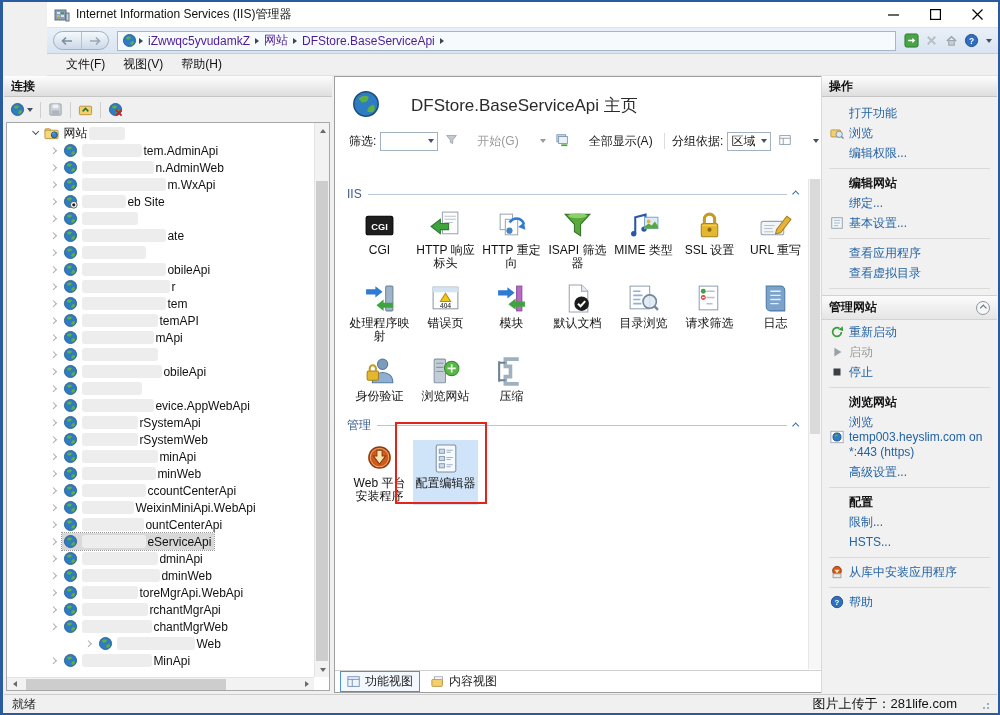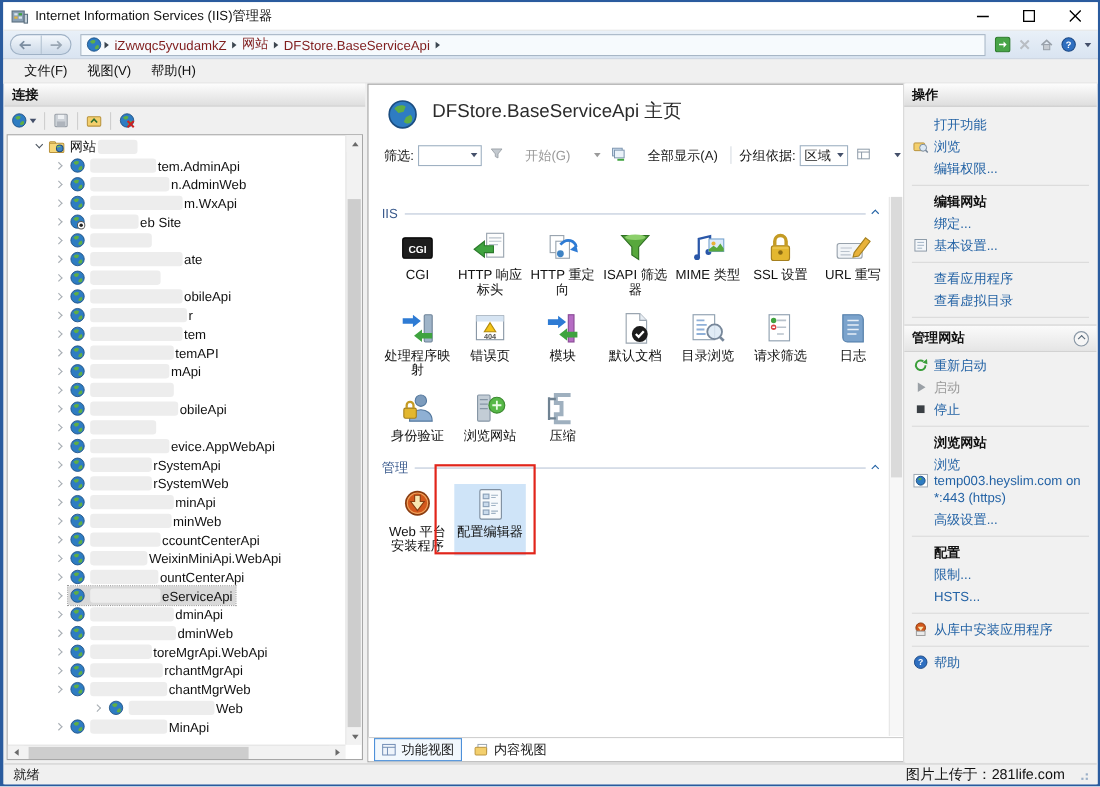--- a/index.html
+++ b/index.html
@@ -1,32 +1,32 @@
 <!DOCTYPE html>
 <html><head>
 <meta charset="utf-8">
 <style>
   *{box-sizing:border-box;margin:0;padding:0}
   html,body{width:1000px;height:715px;overflow:hidden;background:#fff;
     font-family:"Liberation Sans","DejaVu Sans",sans-serif;font-size:12px;color:#1b1b1b;}
   #win{position:relative;width:1000px;height:715px;background:#f0f0f0;
-    border:2px solid #2a5b9e;border-left-width:3px;}
+    border:2px solid #2a5b9e;border-left-width:3px;padding-left:44px;}
   
   #titlebar{height:26px;background:#fff;display:flex;align-items:center;border-bottom:1px solid #e3e3e3;}
   #titlebar .app-ico{margin:0 6px 0 7px;display:flex}
   #titlebar .title{flex:1;font-size:12px;color:#111;}
   .winbtn{width:42px;height:25px;display:flex;align-items:center;justify-content:center;cursor:default}
   .winbtn svg{display:block}
   
   #addrbar{height:26px;background:linear-gradient(#e9f0f8,#d9e4f1);display:flex;align-items:center;padding:0 6px;border-bottom:1px solid #c3cfdd;}
   #navcap{display:flex;width:56px;height:19px;border-radius:10px;background:linear-gradient(#f4f8fc,#ccd9e8);border:1px solid #9fb1c5;margin-right:8px;overflow:hidden}
   .navbtn{flex:1;display:flex;align-items:center;justify-content:center}
   .navbtn+.navbtn{border-left:1px solid #b4c2d2}
   #crumbbox{flex:1;height:20px;background:#f6fafd;border:1px solid #a7b6c6;display:flex;align-items:center;padding:0 4px;overflow:hidden;white-space:nowrap}
-  .crumb{margin:0 3px;color:#7f1d1d}
+  .crumb{margin:0 3px;color:#4c1d95}
   .crumb-sep{width:0;height:0;border-left:4px solid #3c4650;border-top:3.5px solid transparent;border-bottom:3.5px solid transparent;display:inline-block;margin:0 2px}
   #addr-icons{display:flex;align-items:center;gap:5px;margin-left:8px}
   .addr-ico{display:flex;align-items:center}
   .caret{width:0;height:0;border-left:3.5px solid transparent;border-right:3.5px solid transparent;border-top:4px solid #44506a;display:inline-block;margin-left:2px}
   
   #menubar{height:22px;background:#f0f0f0;display:flex;align-items:center;padding-left:10px;border-bottom:1px solid #e2e2e2}
   .menu-item{padding:2px 9px;color:#111}
   
   #main{position:absolute;top:74px;left:1px;right:1px;bottom:20px;background:#f0f0f0}
   .panel-header{height:21px;background:linear-gradient(#fdfdfd,#dedede);border-bottom:1px solid #c5c5c5;
@@ -53,21 +53,21 @@
   .sb-v .sb-btn{height:15px;width:15px}
   .tri{width:0;height:0;display:inline-block}
   .tri.up{border-left:3.5px solid transparent;border-right:3.5px solid transparent;border-bottom:4.5px solid #6a6a6a}
   .tri.dn{border-left:3.5px solid transparent;border-right:3.5px solid transparent;border-top:4.5px solid #6a6a6a}
   .tri.lf{border-top:3.5px solid transparent;border-bottom:3.5px solid transparent;border-right:4.5px solid #6a6a6a}
   .tri.rt{border-top:3.5px solid transparent;border-bottom:3.5px solid transparent;border-left:4.5px solid #6a6a6a}
   .sb-v .thumb{position:absolute;left:1px;right:1px;top:58px;bottom:16px;background:#cdcdcd}
   .sb-h .thumb{height:11px;background:#cdcdcd;flex:0 0 200px;margin-left:4px}
   
   #center{position:absolute;left:330px;width:489px;top:0;height:100%;background:#fff;border:1px solid #9f9f9f}
-  #page-head{display:flex;gap:12px;padding:12px 0 6px 16px}
+  #page-head{display:flex;align-items:center;gap:30px;padding:12px 0 6px 16px}
   #page-head .ptitle{font-size:17px;color:#2b2b2b}
   #filterbar{display:flex;align-items:center;height:26px;padding-left:14px;gap:4px;white-space:nowrap}
   .flabel{color:#111}
   .combo{height:19px;background:#fff;border:1px solid #9fb1c2;display:flex;align-items:center;justify-content:flex-end;padding:0 3px}
   .combo.small{width:112px}.combo.grp{width:82px;justify-content:space-between}
   .gray{color:#9a9a9a}
   .fsep{width:1px;height:16px;background:#d7dde3;margin:0 4px}
   .fbtn{display:flex;align-items:center;gap:19px;padding:1px 3px}
   #features{position:absolute;top:102px;left:0;right:14px;bottom:23px;padding:2px 6px 0 12px;overflow:hidden}
   .center-sb{position:absolute;right:1px;top:102px;width:13px;bottom:23px;background:#f7f7f7;border-left:1px solid #e6e6e6}
@@ -93,21 +93,21 @@
   .arow{display:flex;align-items:center;gap:5px;padding:2.5px 0;line-height:15px}
   .arow .icell{width:15px;flex:0 0 15px;display:flex;justify-content:center}
   .alink{color:#2463a5}
   .alink.dis{color:#9a9a9a}
   .ahead{font-weight:bold;color:#111}
   .agrouphead{margin:2px -7px;padding:3px 7px;background:linear-gradient(#fbfbfb,#e5e5e5);border-top:1px solid #d2d2d2;border-bottom:1px solid #d2d2d2;display:flex;align-items:center;justify-content:space-between}
   .circ-chev{width:14px;height:14px;border-radius:50%;border:1px solid #8a98a6;display:flex;align-items:center;justify-content:center;background:#f6f6f6}
   .circ-chev .chev-up{border-color:#5a6a7a;padding:1.8px;margin:2px 0 0 0}
   
   #statusbar{position:absolute;left:1px;right:1px;bottom:0;height:19px;background:#f0f0f0;border-top:1px solid #cdcdcd;display:flex;align-items:center;padding:0 8px;color:#222}
-  #statusbar .right{margin-left:auto;display:flex;align-items:center;gap:11px}
+  #statusbar .right{margin-left:auto;display:flex;align-items:center;gap:22px}
   #watermark{font-size:13px;color:#101010}
   .grip{width:10px;height:10px;position:relative}
   .grip i{position:absolute;width:2px;height:2px;background:#9bb0c8}
   .grip i:nth-child(1){right:0;bottom:0}.grip i:nth-child(2){right:4px;bottom:0}.grip i:nth-child(3){right:0;bottom:4px}
 </style>
 </head>
 <body>
 
 <div id="win">
 

